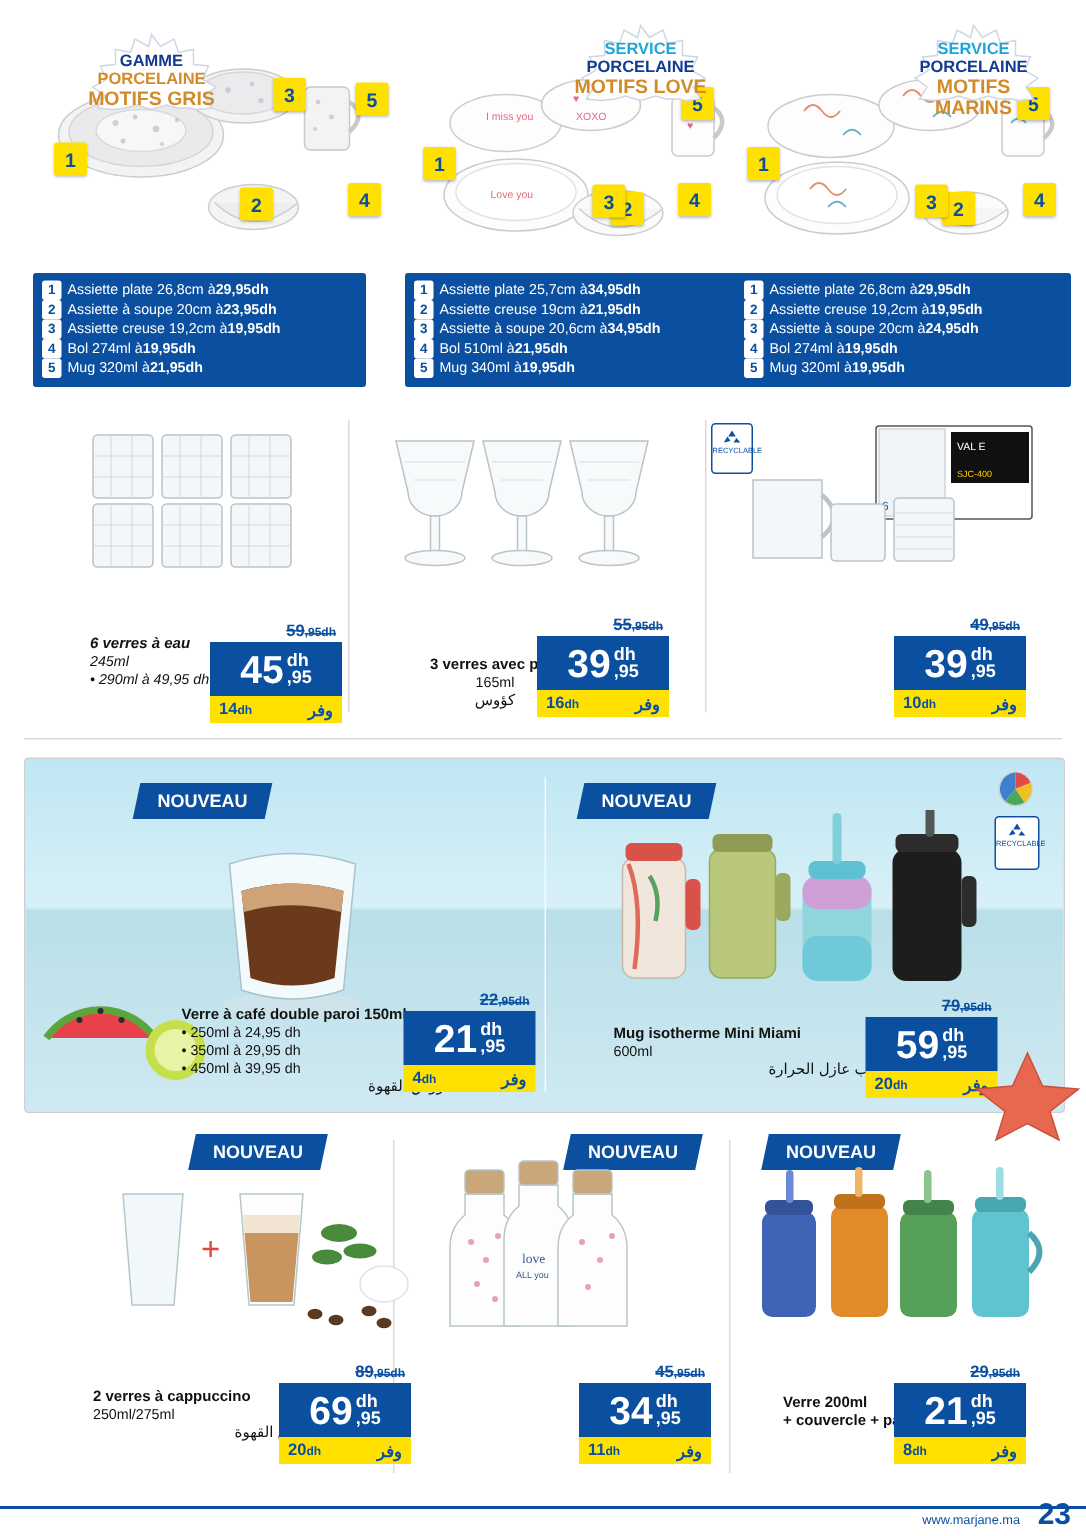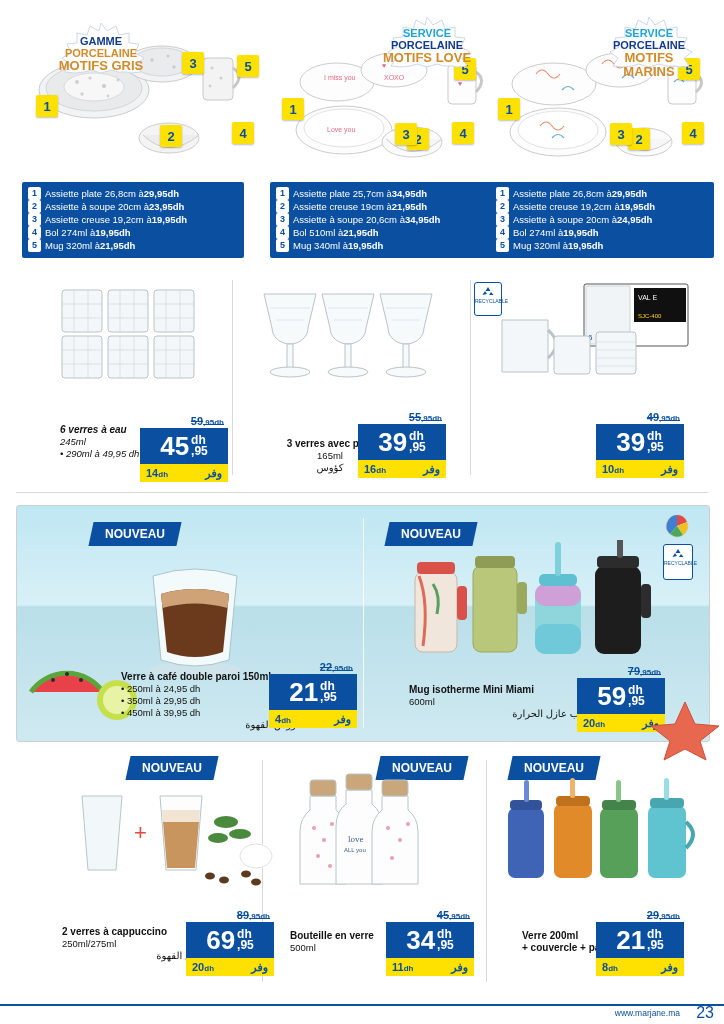--- a/index.html
+++ b/index.html
@@ -43,21 +43,21 @@
 
   
   .panel{position:absolute;left:16px;top:505px;width:692px;height:235px;border:1px solid #cfcfcf;border-radius:3px;overflow:hidden;background:linear-gradient(180deg,#bfe7f3 0%,#d8f0f7 42%,#b9dfe9 43%,#cfe9f1 100%);}
   .nouveau{position:absolute;background:#0b50a0;color:#fff;font-weight:bold;font-size:12px;padding:5px 14px;transform:skewX(-12deg);}
   .nouveau span{display:block;transform:skewX(12deg);}
 
   .eco{position:absolute;width:26px;height:30px;border:1px solid #0b50a0;border-radius:3px;background:#fff;font-size:5px;color:#0b50a0;text-align:center;line-height:6px;padding-top:2px;}
 
   .footer{position:absolute;left:0;bottom:0;width:724px;height:26px;}
   .footer .line{position:absolute;left:0;bottom:18px;width:724px;height:2px;background:#0b50a0;}
-  .pagenum{position:absolute;right:10px;bottom:2px;font-size:16px;font-weight:normal;color:#0b50a0;}
+  .pagenum{position:absolute;right:10px;bottom:2px;font-size:20px;font-weight:bold;color:#0b50a0;}
   .site{position:absolute;right:44px;bottom:6px;font-size:8.5px;color:#0b50a0;}
 </style>
 </head>
 <body>
 
 <div class="page">
 
   <div class="topband">
 
     <div class="tile t1">
@@ -584,25 +584,20 @@
         <circle cx="42" cy="100" r="2"></circle>
       <circle cx="100" cy="62" r="2"></circle>
         <circle cx="112" cy="74" r="2"></circle>
         <circle cx="120" cy="58" r="2"></circle>
         <circle cx="104" cy="92" r="2"></circle>
     </g>
     <text x="60" y="76" font-size="9" fill="#3e5d8a" font-family="Liberation Serif">love</text>
     <text x="56" y="86" font-size="6" fill="#3e5d8a" font-family="Liberation Sans">ALL you</text>
   </svg>
 
-  <div class="desc" style="left:290px;top:930px;width:150px;">
-    <div class="t">Bouteille en verre</div>
-    <div>500ml</div>
-    <div class="ar">قنينة زجاجية</div>
-  </div>
 
   <div class="pricetag" style="left:386px;top:922px;">
     <div class="old"><span>45</span><small>,95dh</small></div>
     <div class="main">
       <span class="big">34</span>
       <span style="display:flex;flex-direction:column;align-items:flex-start;">
         <span class="dh">dh</span>
         <span class="cts">,95</span>
       </span>
     </div>

